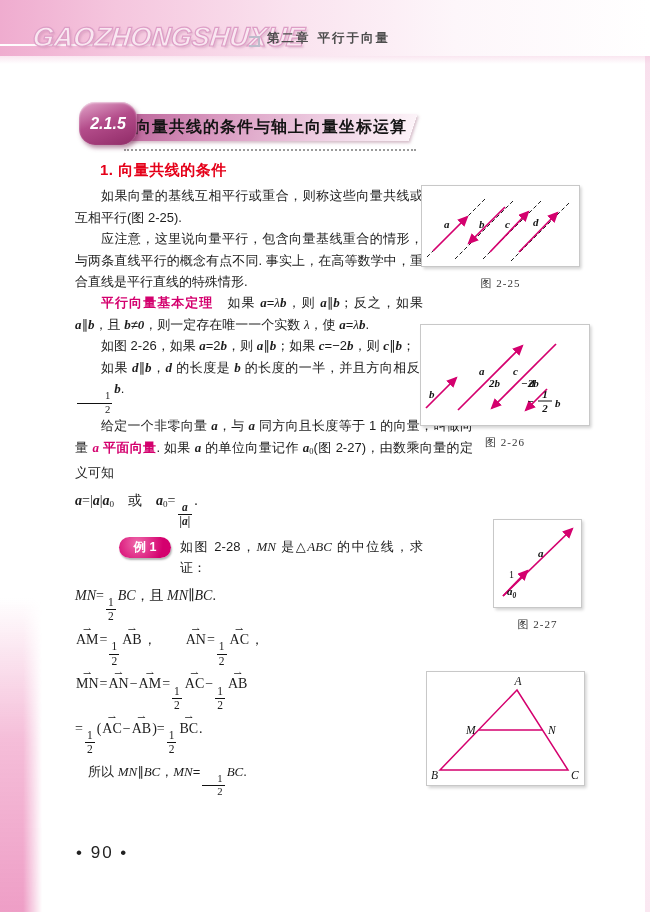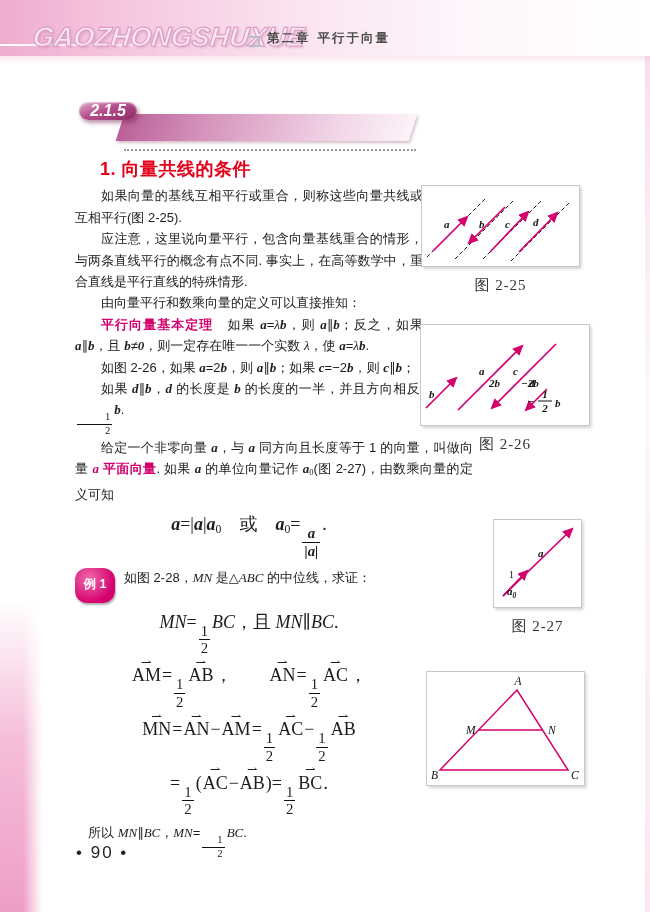--- a/index.html
+++ b/index.html
@@ -14,70 +14,70 @@
   .header-rule{position:absolute;left:0;top:44px;width:256px;height:2px;
     background:linear-gradient(90deg,#ffffff,#f2cfe2);}
   .logo{position:absolute;left:33px;top:22px;font-size:27px;font-weight:bold;font-style:italic;
     color:#f9e7f1;-webkit-text-stroke:1.2px #dd9ec6;transform:skewX(-6deg);
     text-shadow:2px 2px 2px rgba(190,130,165,.35);white-space:nowrap;}
   .chapter{position:absolute;left:249px;top:30px;font-size:12.5px;color:#4d4d4d;
     letter-spacing:2px;display:flex;align-items:flex-end;gap:7px;font-weight:bold;}
   .chapter-square{width:9px;height:7px;border:2px solid #bcbccb;border-left:none;display:inline-block;}
 
   
-  .sec-badge{position:absolute;left:79px;top:102px;width:58px;height:18px;border-radius:16px;
+  .sec-badge{position:absolute;left:79px;top:102px;width:58px;height:43px;border-radius:16px;
     background:linear-gradient(160deg,#e3a8cb 0%,#b44d8b 45%,#8f2a66 100%);
     color:#fff;font-style:italic;font-weight:bold;font-size:16px;
     display:flex;align-items:center;justify-content:center;z-index:3;
     box-shadow:2px 3px 4px rgba(120,40,85,.5), inset 0 1px 2px rgba(255,255,255,.65);}
   .sec-bar{position:absolute;left:120px;top:114px;width:293px;height:27px;
     background:linear-gradient(90deg,#ba6198 0%,#d795bd 30%,#f2d7e8 75%,#fcf3f8 100%);
     transform:skewX(-18deg);box-shadow:2px 2px 3px rgba(150,90,120,.4);z-index:1;}
   .sec-title{position:absolute;left:135px;top:117px;font-size:16px;font-weight:bold;
     color:#141414;z-index:2;letter-spacing:1px;}
   .sec-dotted{position:absolute;left:124px;top:149px;width:292px;height:0;
     border-bottom:2px dotted #9a9a9a;z-index:2;}
 
   
   .content{position:absolute;left:75px;top:159px;width:348px;font-size:13px;
     line-height:21.4px;text-align:justify;}
-  .h-red{font-size:18px;margin:0 0 5px 25px;color:#e50019;letter-spacing:.5px;font-weight:bold;}
+  .h-red{font-size:15px;margin:0 0 5px 25px;color:#e50019;letter-spacing:.5px;font-weight:bold;}
   .content p{margin:0;text-indent:2em;}
   .content p.wide{margin-right:-50px;}
   .m  {font-family:"Liberation Serif","DejaVu Serif",serif;font-style:italic;}
   .mb {font-family:"Liberation Serif","DejaVu Serif",serif;font-style:italic;font-weight:bold;}
   .mag{color:#d4006e;font-weight:bold;}
   .magm{color:#d4006e;font-family:"Liberation Serif",serif;font-style:italic;font-weight:bold;}
   .sub{font-family:"Liberation Serif",serif;font-size:.65em;vertical-align:-.25em;}
   .vec{font-family:"Liberation Serif","DejaVu Serif",serif;
     display:inline-block;position:relative;padding:0 1px;}
   .vec::after{content:"⇀";position:absolute;top:-.72em;left:50%;transform:translateX(-50%);
     font-size:.72em;font-style:normal;}
   .frac{display:inline-flex;flex-direction:column;align-items:center;line-height:1;
     vertical-align:-.55em;margin:0 2px;font-size:.82em;font-family:"Liberation Serif",serif;}
   .frac .fn{padding:0 2px 1px;}
   .frac .fd{border-top:1px solid #111;padding:1px 2px 0;}
   .frac.mb .fn,.frac.mb .fd{font-style:italic;font-weight:bold;}
-  .formula{text-align:center;text-indent:0;margin:6px 0 5px;
-    font-family:"Liberation Serif","DejaVu Serif",serif;font-size:18px;line-height:1.5;}
+  .formula{text-align:left;text-indent:0;margin:6px 0 5px;
+    font-family:"Liberation Serif","DejaVu Serif",serif;font-size:14px;line-height:1.5;}
   .example-row{margin-top:8px;display:flex;align-items:flex-start;gap:9px;text-indent:0;}
-  .ex-badge{flex:0 0 auto;min-width:40px;height:35px;border-radius:12px;padding:0 0;
+  .ex-badge{flex:0 0 auto;min-width:40px;height:21px;border-radius:12px;padding:0 6px;
     background:radial-gradient(circle at 35% 30%,#ef6aab,#d4006e 70%);
     color:#fff;font-weight:bold;font-size:12.5px;display:inline-flex;align-items:center;
-    justify-content:center;box-shadow:1px 2px 2px rgba(0,0,0,.3);margin-top:1px;}
+    justify-content:center;box-shadow:1px 2px 2px rgba(0,0,0,.3);margin-top:1px;margin-left:44px;}
   .ex-intro{flex:1;}
   .proof-row{margin-top:5px;text-indent:0;}
   .proof-label{color:#d4006e;font-weight:bold;margin-right:4px;}
   .conclusion{text-indent:1em !important;margin-top:4px !important;}
 
   
   .fig{position:absolute;}
   .fig-box{display:block;background:#fff;border:1px solid #c8c8c8;
     box-shadow:1.5px 2px 3px rgba(0,0,0,.18);}
-  .fig-cap{text-align:center;font-family:"Liberation Serif",serif;font-size:15px;
+  .fig-cap{text-align:center;font-family:"Liberation Serif",serif;font-size:11px;
     color:#333;margin-top:9px;letter-spacing:1px;}
   .svg-lab{font-family:"Liberation Serif",serif;font-style:italic;font-weight:bold;
     font-size:11px;fill:#111;}
   .svg-lab-n{font-family:"Liberation Serif",serif;font-style:italic;font-size:11.5px;fill:#111;}
   .svg-plain{font-family:"Liberation Serif",serif;font-size:10px;fill:#111;}
 
   
   .left-strip{position:absolute;left:0;top:598px;width:42px;height:314px;
     background:linear-gradient(180deg,rgba(246,198,221,0) 0%,rgba(243,178,210,.85) 45%,#ee9ec6 100%);
     -webkit-mask-image:linear-gradient(90deg,#000 55%,transparent 100%);
@@ -96,27 +96,27 @@
     <div class="logo">GAOZHONGSHUXUE</div>
     <div class="chapter">
       <span class="chapter-square"></span>
       <span>第二章</span>
       <span>平行于向量</span>
     </div>
   </div>
 
   <div class="sec-bar"></div>
   <div class="sec-badge">2.1.5</div>
+  <div class="sec-title">向量共线的条件与轴上向量坐标运算</div>
   <div class="sec-dotted"></div>
 
   <div class="content">
     <div class="h-red">1. 向量共线的条件</div>
     <p><span>如果向量的基线互相平行或重合，则称这些向量共线或互相平行(图 2-25).</span></p>
     <p><span>应注意，这里说向量平行，包含向量基线重合的情形，与两条直线平行的概念有点不同. 事实上，在高等数学中，重合直线是平行直线的特殊情形.</span></p>
-    <p><span>由向量平行和数乘向量的定义可以直接推知：</span></p>
     <p><span class="mag">平行向量基本定理</span><span>　如果 </span><span class="mb">a</span><span>=</span><span class="m">λ</span><span class="mb">b</span><span>，则 </span><span class="mb">a</span><span>∥</span><span class="mb">b</span><span>；反之，如果 </span><span class="mb">a</span><span>∥</span><span class="mb">b</span><span>，且 </span><span class="mb">b</span><span>≠</span><span class="mb">0</span><span>，则一定存在唯一一个实数 </span><span class="m">λ</span><span>，使 </span><span class="mb">a</span><span>=</span><span class="m">λ</span><span class="mb">b</span><span>.</span></p>
     <p><span>如图 2-26，如果 </span><span class="mb">a</span><span>=2</span><span class="mb">b</span><span>，则 </span><span class="mb">a</span><span>∥</span><span class="mb">b</span><span>；如果 </span><span class="mb">c</span><span>=−2</span><span class="mb">b</span><span>，则 </span><span class="mb">c</span><span>∥</span><span class="mb">b</span><span>；</span></p>
     <p class="wide"><span>如果 </span><span class="mb">d</span><span>∥</span><span class="mb">b</span><span>，</span><span class="mb">d</span><span> 的长度是 </span><span class="mb">b</span><span> 的长度的一半，并且方向相反，则 </span><span class="mb">d</span><span>=−</span><span class="frac">
           <span class="fn">1</span>
           <span class="fd">2</span>
         </span><span class="mb">b</span><span>.</span></p>
     <p class="wide"><span>给定一个非零向量 </span><span class="mb">a</span><span>，与 </span><span class="mb">a</span><span> 同方向且长度等于 1 的向量，叫做向量 </span><span class="magm">a</span><span> </span><span class="mag">平面向量</span><span>. 如果 </span><span class="mb">a</span><span> 的单位向量记作 </span><span class="mb">a</span><span class="sub">0</span><span>(图 2-27)，由数乘向量的定义可知</span></p>
     <div class="formula"><span class="mb">a</span><span>=|</span><span class="mb">a</span><span>|</span><span class="mb">a</span><span class="sub">0</span><span>　或　</span><span class="mb">a</span><span class="sub">0</span><span>=</span><span class="frac mb">
           <span class="fn">a</span>
           <span class="fd">|a|</span>

